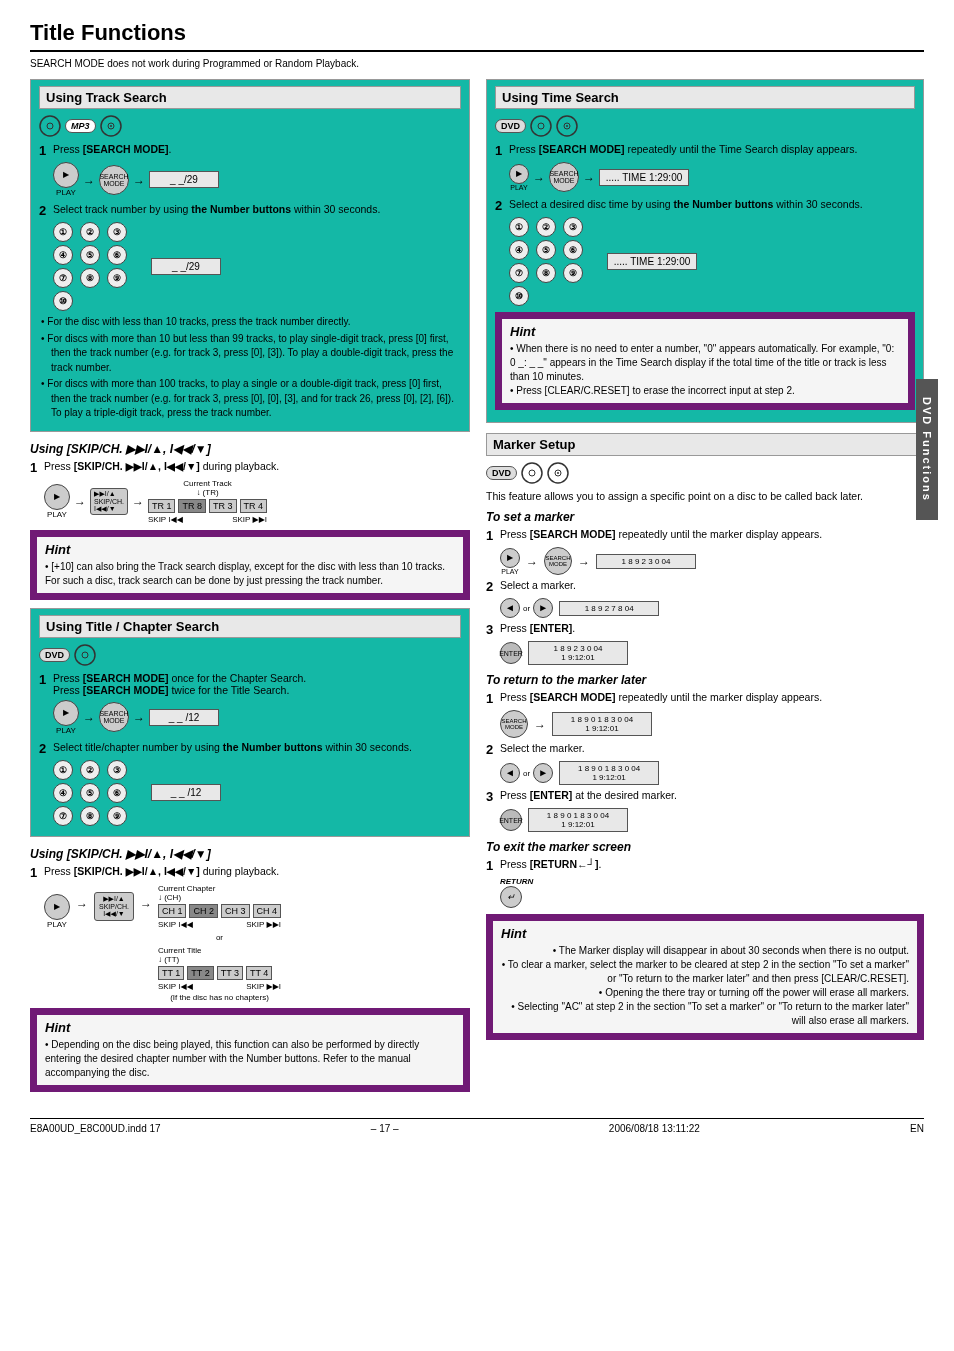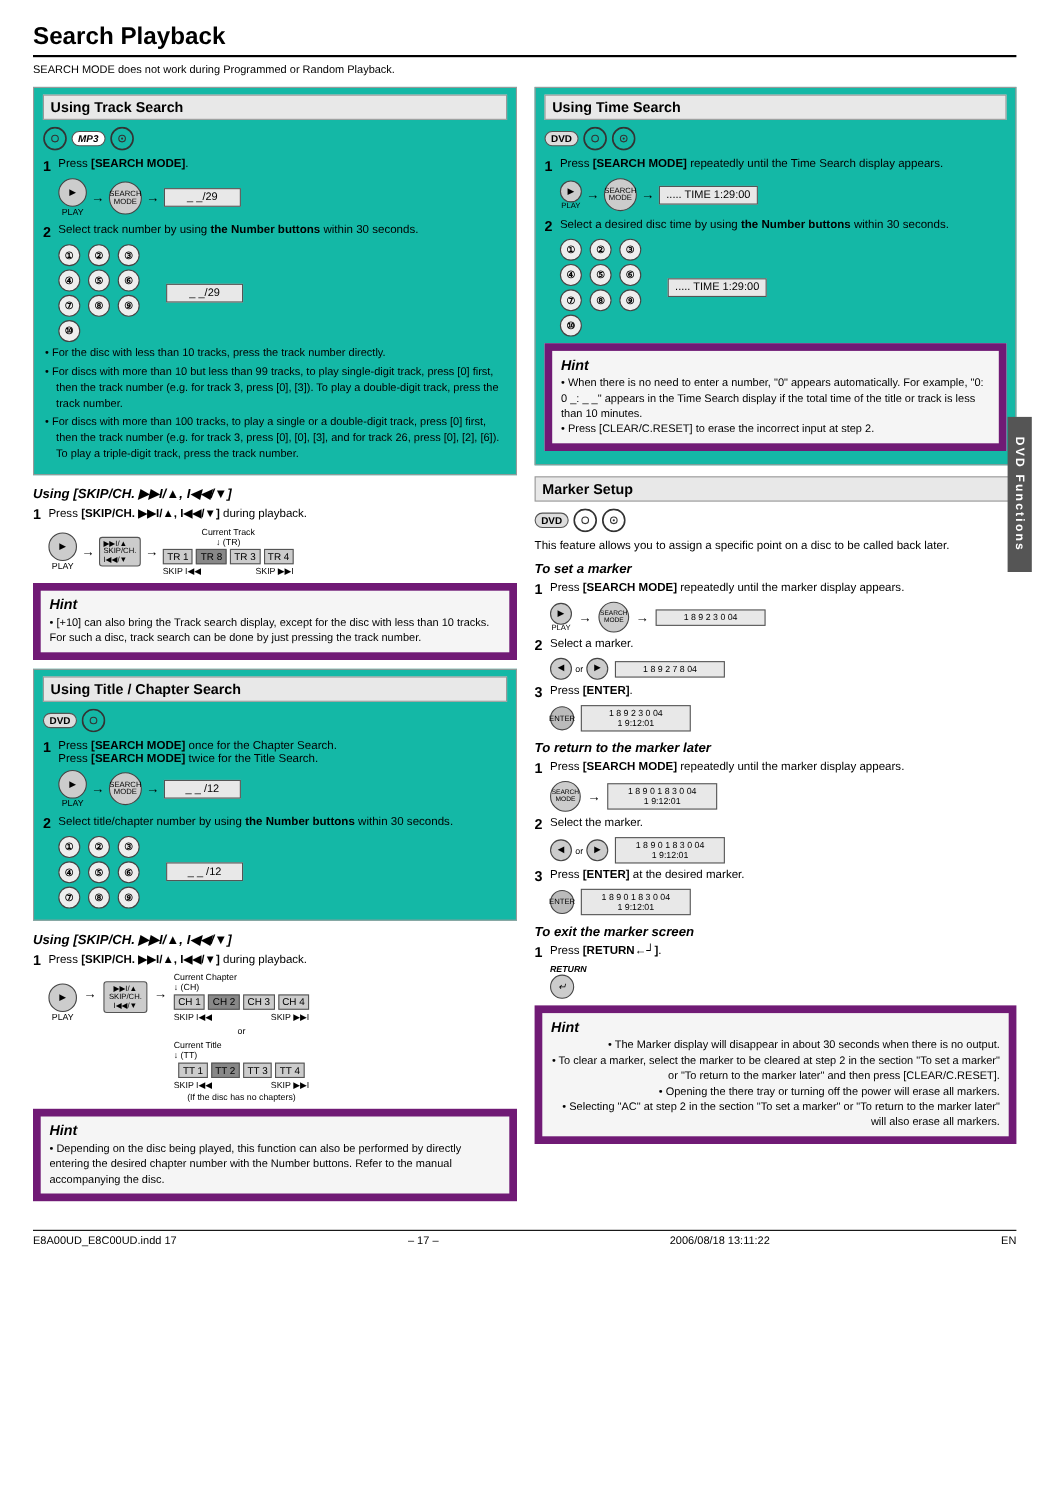--- a/index.html
+++ b/index.html
@@ -175,21 +175,20 @@
     .right-section-wrap {
       position: relative;
     }
 
     .track-row {
       display: flex;
       align-items: center;
       gap: 3px;
       font-size: 9px;
       margin: 2px 0;
-      justify-content: center;
     }
 
     .tr-box {
       border: 1px solid #555;
       padding: 1px 3px;
       font-size: 9px;
       background: #ccc;
     }
 
     .tr-box.active {
@@ -251,21 +250,21 @@
     .play-btn {
       display: flex;
       flex-direction: column;
       align-items: center;
       font-size: 8px;
     }
   </style>
 </head>
 <body>
 
-<h1 class="page-title">Search Playback</h1>
+<h1 class="page-title">Title Functions</h1>
 <p class="subtitle">SEARCH MODE does not work during Programmed or Random Playback.</p>
 
 <div class="two-col">
 
   <div class="left-col">
 
     <div class="section-box">
       <div class="section-title">Using Track Search</div>
 
       <div class="media-icons">

